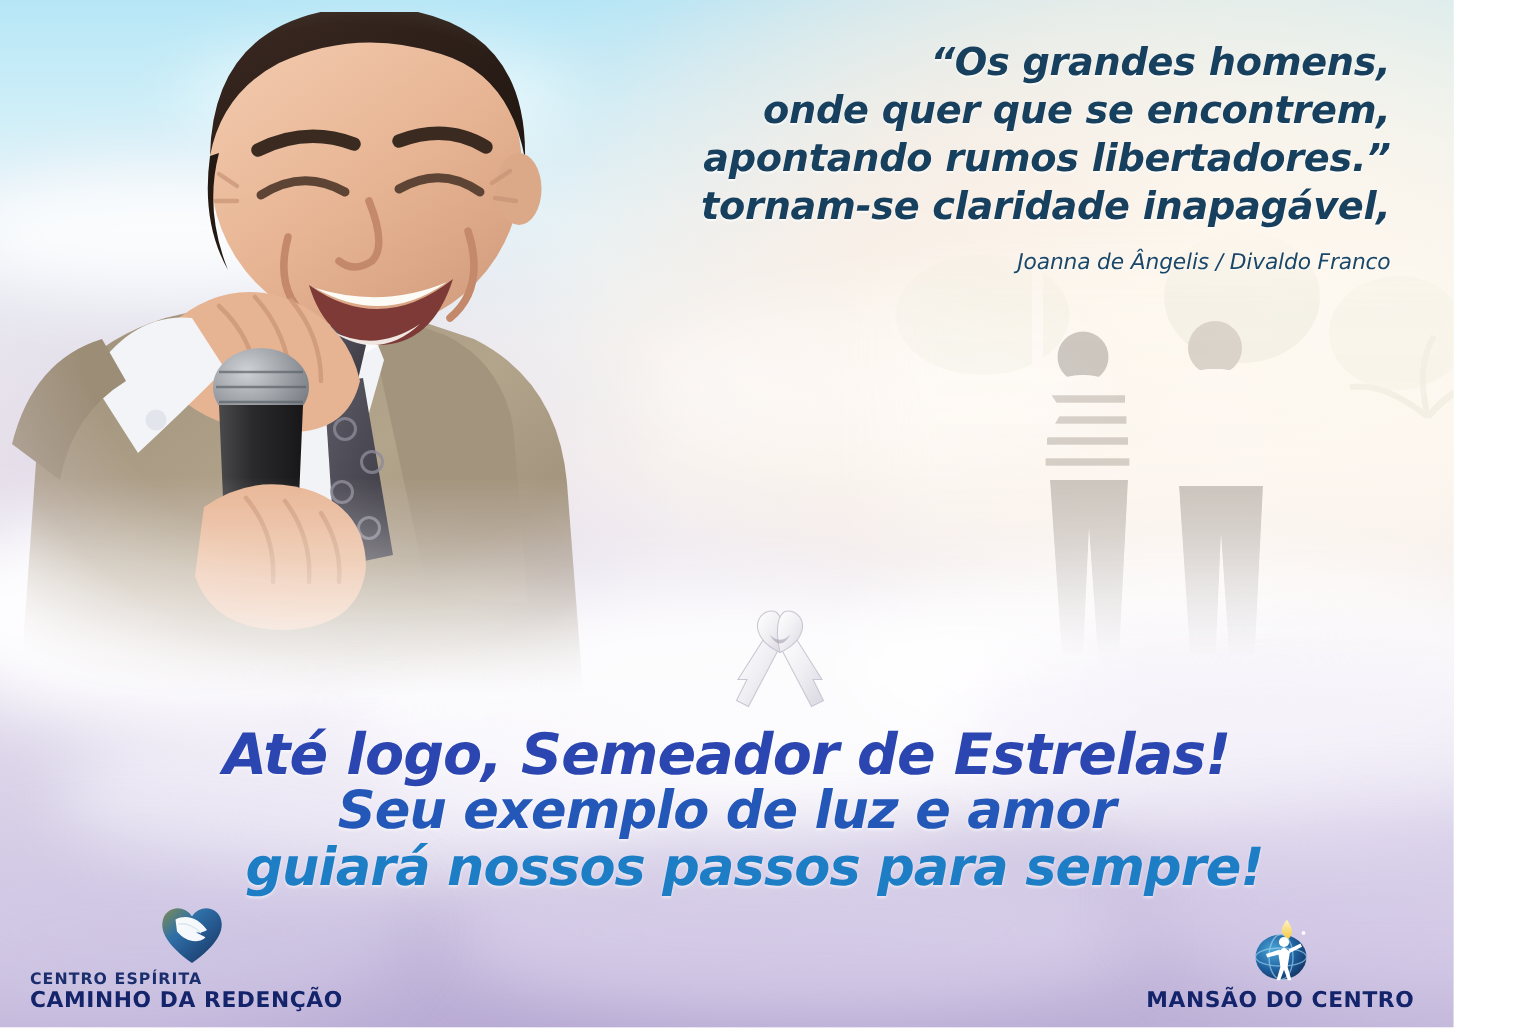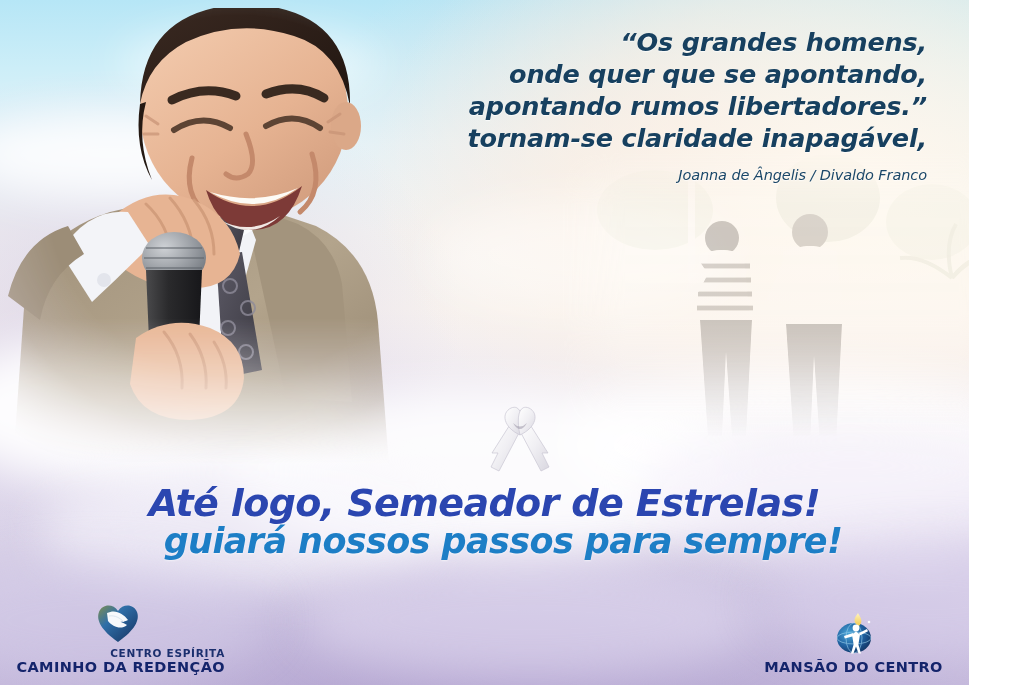--- a/index.html
+++ b/index.html
@@ -96,21 +96,21 @@
     letter-spacing:-0.6px;
     line-height:38px;
     white-space:nowrap;
     text-shadow:0 1px 2px rgba(255,255,255,0.55);
   }
   .hl-1 { font-size:38px; color:#2b46b0; }
   .hl-2 { font-size:35px; color:#2357b8; }
   .hl-3 { font-size:35px; color:#1d7ec6;padding-left:37px; }
 
   
-  .logo-left  { position:absolute; left:10px;  bottom:9px;  width:215px; text-align:right; }
+  .logo-left  { position:absolute; left:20px;  bottom:9px;  width:215px; text-align:left; }
   .logo-right { position:absolute; right:8px;  bottom:9px;  width:215px; text-align:center; }
 
   .logo-mark { display:block; margin:0 auto 4px; }
 
   .logo-cap-sm {
     font-family:"DejaVu Sans", sans-serif;
     font-weight:bold; font-size:10.5px; letter-spacing:0.7px;
     color:#1b2f6e; line-height:12px;
   }
   .logo-cap-lg {
@@ -302,21 +302,21 @@
     <path d="M142 330 q34 -24 74 -10 q34 14 34 50 q-4 40 -54 42 q-48 0 -60 -36 Z" fill="#e9b795"></path>
     <g stroke="#cf9a79" stroke-width="3" fill="none" stroke-linecap="round" opacity="0.8">
       <path d="M170 324 q20 24 18 56"></path>
       <path d="M196 326 q18 24 16 54"></path>
       <path d="M220 334 q14 22 12 46"></path>
     </g>
   </svg>
 
   <div class="quote">
     <div class="quote-line">“Os grandes homens,</div>
-    <div class="quote-line">onde quer que se apontando,</div>
+    <div class="quote-line">onde quer que se encontrem,</div>
     <div class="quote-line">apontando rumos libertadores.”</div>
     <div class="quote-line">tornam-se claridade inapagável,</div>
     <div class="quote-attr">Joanna de Ângelis / Divaldo Franco</div>
   </div>
 
   <svg class="ribbon" viewBox="0 0 62 72" aria-hidden="true">
     <defs>
       <linearGradient id="rib" x1="0" y1="0" x2="1" y2="1">
         <stop offset="0" stop-color="#ffffff"></stop>
         <stop offset="0.5" stop-color="#f0eff3"></stop>
@@ -332,20 +332,21 @@
       <path d="M31 30 C 14 22, 12 8, 22 3 C 32 -1, 35 12, 31 30 Z" fill="url(#rib)" stroke="#c9c6d2" stroke-width="0.7"></path>
 
       <path d="M31 30 C 48 22, 50 8, 40 3 C 30 -1, 27 12, 31 30 Z" fill="url(#rib)" stroke="#c9c6d2" stroke-width="0.7"></path>
 
       <path d="M24 18 q7 7 14 0 q-7 12 -14 0 Z" fill="#9c98a8" opacity="0.55"></path>
     </g>
   </svg>
 
   <div class="headline">
     <div class="hl hl-1">Até logo, Semeador de Estrelas!</div>
+    <div class="hl hl-2">Seu exemplo de luz e amor</div>
     <div class="hl hl-3">guiará nossos passos para sempre!</div>
   </div>
 
   <div class="logo-left">
     <svg class="logo-mark" width="46" height="40" viewBox="0 0 46 40" aria-hidden="true">
       <defs>
         <linearGradient id="heartG" x1="0" y1="0" x2="1" y2="1">
           <stop offset="0" stop-color="#7f8e52"></stop>
           <stop offset="0.35" stop-color="#2f6fa8"></stop>
           <stop offset="1" stop-color="#15315f"></stop>

